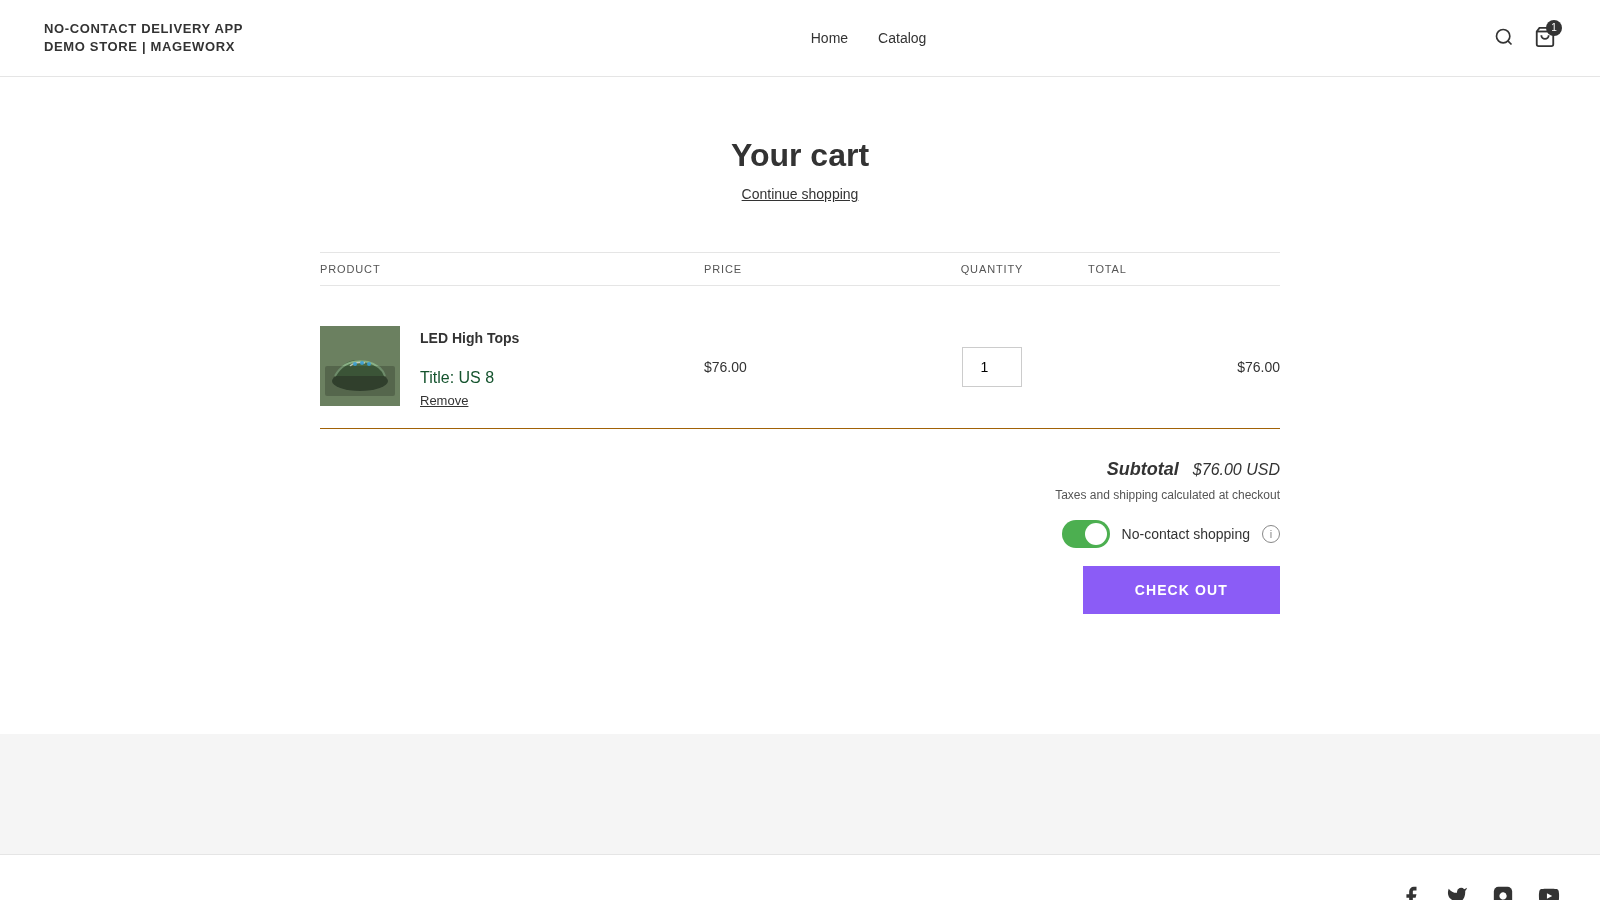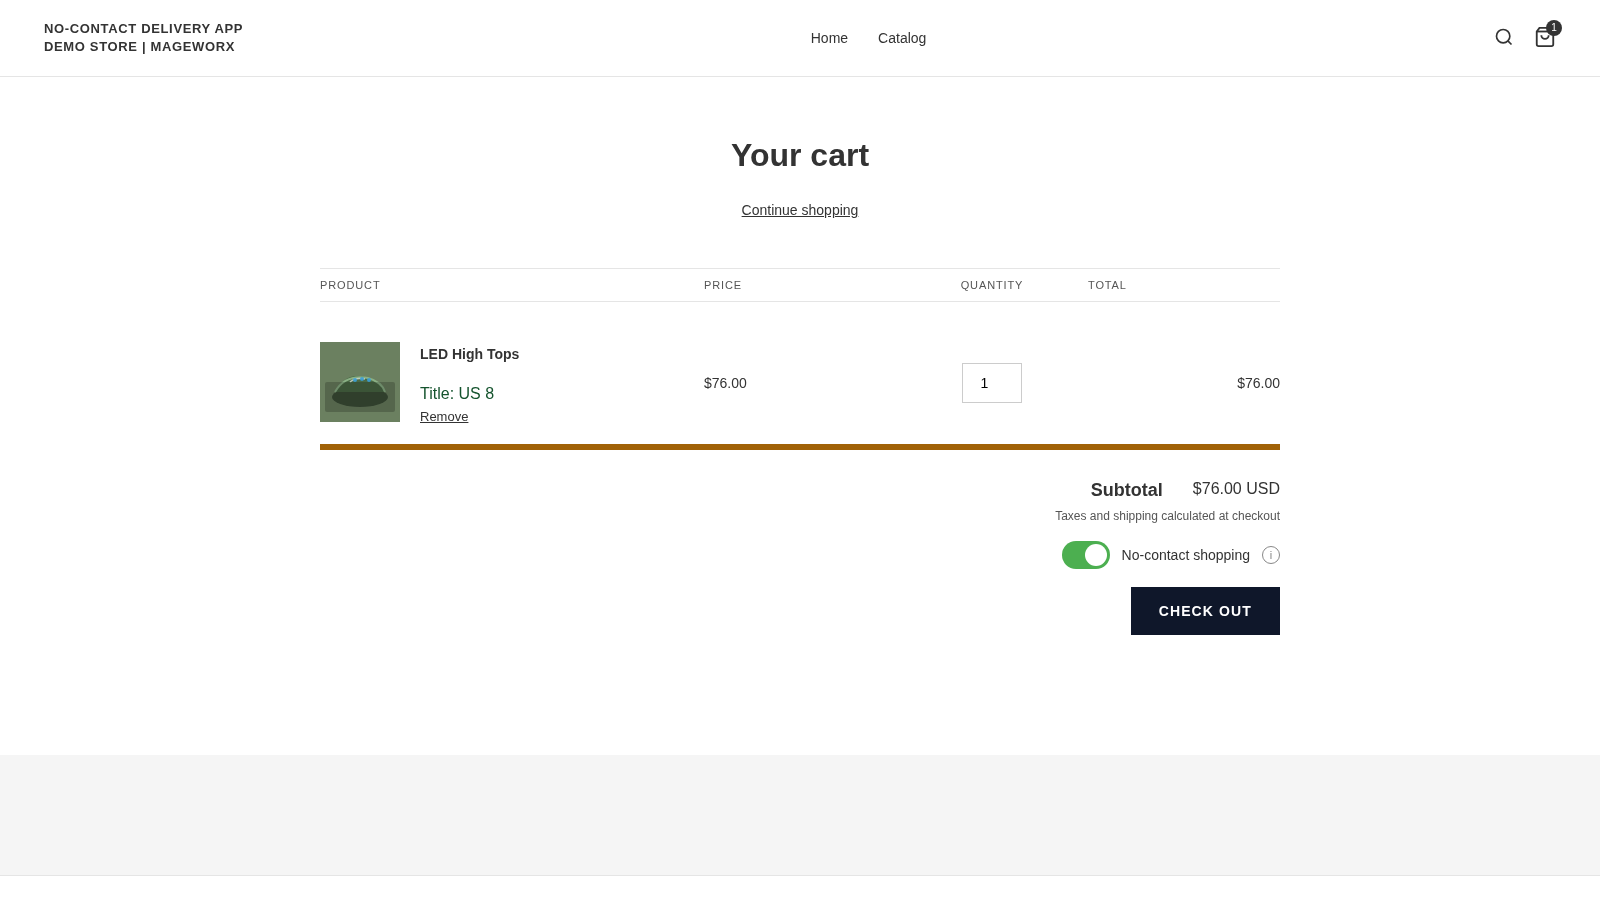--- a/index.html
+++ b/index.html
@@ -9,64 +9,64 @@
     .header { display: flex; align-items: center; justify-content: space-between; padding: 20px 44px; border-bottom: 1px solid #e5e5e5; }
     .logo { font-size: 13px; font-weight: 700; letter-spacing: 0.05em; line-height: 1.4; color: #333; }
     .nav { display: flex; gap: 30px; }
     .nav a { text-decoration: none; color: #333; font-size: 14px; }
     .header-icons { display: flex; align-items: center; gap: 20px; }
     .icon-btn { background: none; border: none; cursor: pointer; position: relative; }
     .cart-badge { position: absolute; top: -6px; right: -6px; background: #333; color: #fff; font-size: 10px; width: 16px; height: 16px; border-radius: 50%; display: flex; align-items: center; justify-content: center; }
 
     
     .main { max-width: 1000px; margin: 0 auto; padding: 60px 20px; }
-    .page-title { text-align: center; font-size: 32px; font-weight: 700; margin-bottom: 28px; }
+    .page-title { text-align: center; font-size: 32px; font-weight: 700; margin-bottom: 12px; }
     .continue-shopping { display: block; text-align: center; color: #333; text-decoration: underline; font-size: 14px; margin-bottom: 50px; }
 
     
     .cart-table { width: 100%; }
     .cart-header { display: grid; grid-template-columns: 2fr 1fr 1fr 1fr; padding: 10px 0; border-top: 1px solid #e5e5e5; border-bottom: 1px solid #e5e5e5; margin-bottom: 20px; }
     .cart-header span { font-size: 11px; font-weight: 400; letter-spacing: 0.08em; color: #555; text-transform: uppercase; }
     .cart-header span:last-child { text-align: left; }
     .cart-header span:nth-child(2) { text-align: left; }
     .cart-header span:nth-child(3) { text-align: center; }
 
-    .cart-row { display: grid; grid-template-columns: 2fr 1fr 1fr 1fr; align-items: center; padding: 20px 0; border-bottom: 6px solid #a16207; }
+    .cart-row { display: grid; grid-template-columns: 2fr 1fr 1fr 1fr; align-items: center; padding: 20px 0; border-bottom: 1px solid #a16207; }
     .product-info { display: flex; align-items: flex-start; gap: 20px; }
     .product-img { width: 80px; height: 80px; background: #ccc; overflow: hidden; flex-shrink: 0; }
     .product-img-inner { width: 100%; height: 100%; background: linear-gradient(135deg, #8a9a7a 0%, #5a7a5a 30%, #3a5a3a 60%, #2a3a2a 100%); position: relative; }
     
     .product-img-inner::after { content: ''; position: absolute; bottom: 10px; left: 5px; right: 5px; height: 30px; background: rgba(0,0,0,0.2); border-radius: 2px; }
     .product-details { display: flex; flex-direction: column; gap: 6px; padding-top: 4px; }
     .product-name { font-size: 14px; font-weight: 600; color: #333; }
     .product-variant { font-size: 16px; color: #14532d; margin-top: 17px; }
     .remove-btn { background: none; border: none; cursor: pointer; text-decoration: underline; font-size: 13px; color: #333; padding: 0; text-align: left; }
 
     .price-cell { font-size: 14px; color: #333; }
     .quantity-cell { display: flex; justify-content: center; }
     .quantity-input { width: 60px; height: 40px; border: 1px solid #ccc; text-align: center; font-size: 14px; padding: 0; }
     .total-cell { text-align: right; font-size: 14px; color: #333; }
 
     
     .cart-summary { display: flex; flex-direction: column; align-items: flex-end; margin-top: 30px; gap: 8px; }
-    .subtotal-row { display: flex; gap: 30px; font-size: 18px; }
+    .subtotal-row { display: flex; align-items: center; gap: 14px; font-size: 18px; font-style: italic; }
     .subtotal-label { font-weight: 700; }
     .subtotal-value { font-size: 16px; }
     .tax-note { font-size: 12px; color: #555; }
     .no-contact-row { display: flex; align-items: center; gap: 12px; margin-top: 10px; }
     .no-contact-label { font-size: 14px; color: #333; }
     .info-icon { width: 18px; height: 18px; border-radius: 50%; border: 1px solid #888; display: inline-flex; align-items: center; justify-content: center; font-size: 11px; color: #888; cursor: pointer; }
 
     
     .toggle-switch { position: relative; width: 48px; height: 28px; cursor: pointer; }
     .toggle-switch input { opacity: 0; width: 0; height: 0; }
     .toggle-slider { position: absolute; top: 0; left: 0; right: 0; bottom: 0; background: #4caf50; border-radius: 28px; transition: 0.3s; }
     .toggle-slider::before { content: ''; position: absolute; height: 22px; width: 22px; left: 3px; top: 3px; background: white; border-radius: 50%; transition: 0.3s; transform: translateX(20px); }
 
-    .checkout-btn { background: #0f172a; color: #fff; border: none; padding: 16px 28px; font-size: 14px; font-weight: 600; letter-spacing: 0.08em; cursor: pointer; margin-top: 10px; text-transform: uppercase; }
+    .checkout-btn { background: #8b5cf6; color: #fff; border: none; padding: 16px 52px; font-size: 14px; font-weight: 600; letter-spacing: 0.08em; cursor: pointer; margin-top: 10px; text-transform: uppercase; }
 
     
     .footer-gray { background: #f5f5f5; height: 120px; margin-top: 60px; }
     .footer { background: #fff; padding: 30px 40px; display: flex; justify-content: flex-end; gap: 24px; align-items: center; border-top: 1px solid #e5e5e5; }
     .social-icon { color: #333; cursor: pointer; }
     .social-icon svg { width: 22px; height: 22px; fill: #333; }
   </style>
 </head>
 <body>
 

